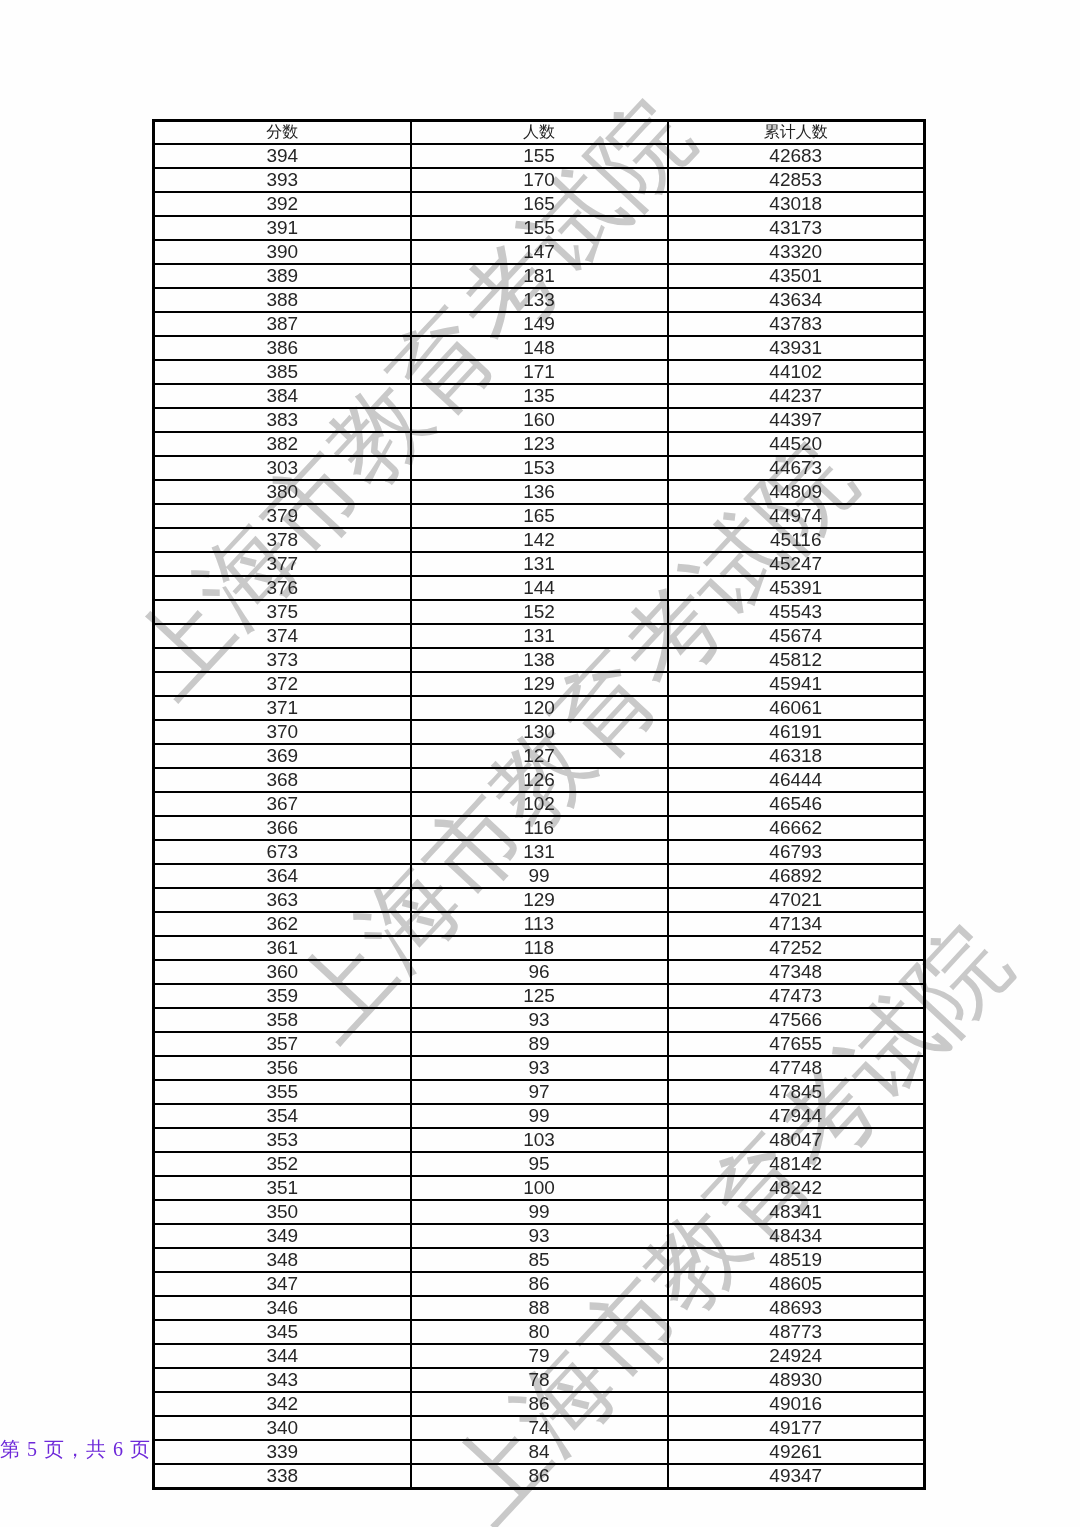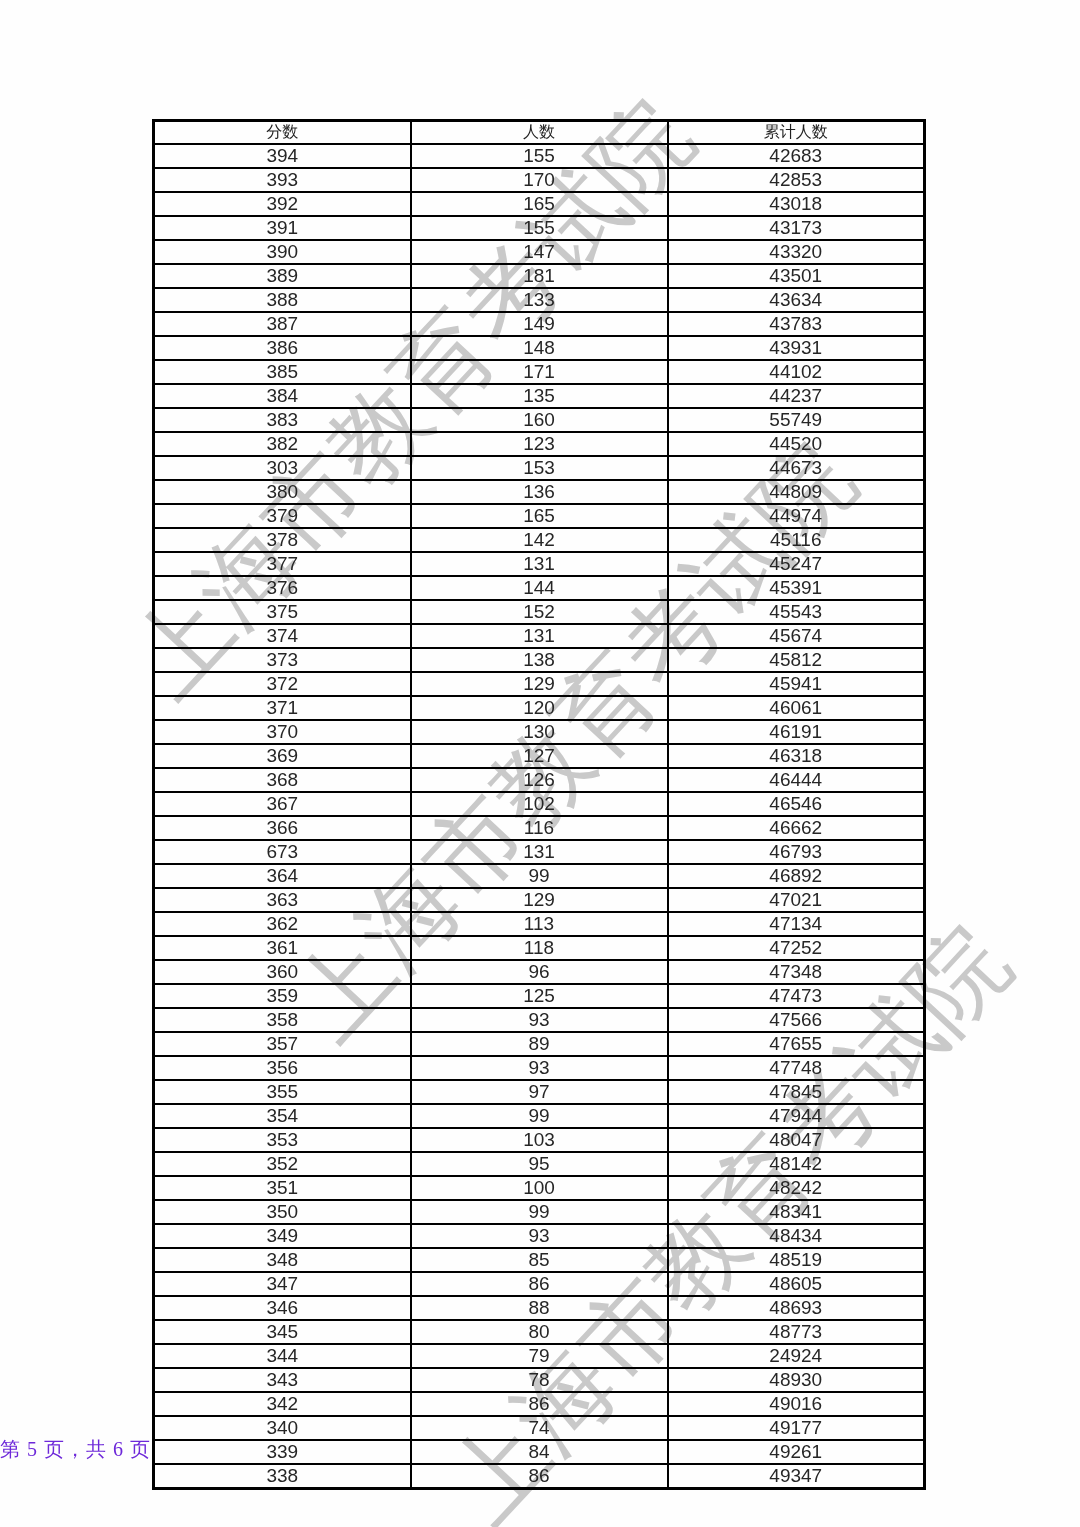--- a/index.html
+++ b/index.html
@@ -137,21 +137,21 @@
           <td>44102</td>
         </tr>
         <tr>
           <td>384</td>
           <td>135</td>
           <td>44237</td>
         </tr>
         <tr>
           <td>383</td>
           <td>160</td>
-          <td>55749</td>
+          <td>44397</td>
         </tr>
         <tr>
           <td>382</td>
           <td>123</td>
           <td>44520</td>
         </tr>
         <tr>
           <td>303</td>
           <td>153</td>
           <td>44673</td>

